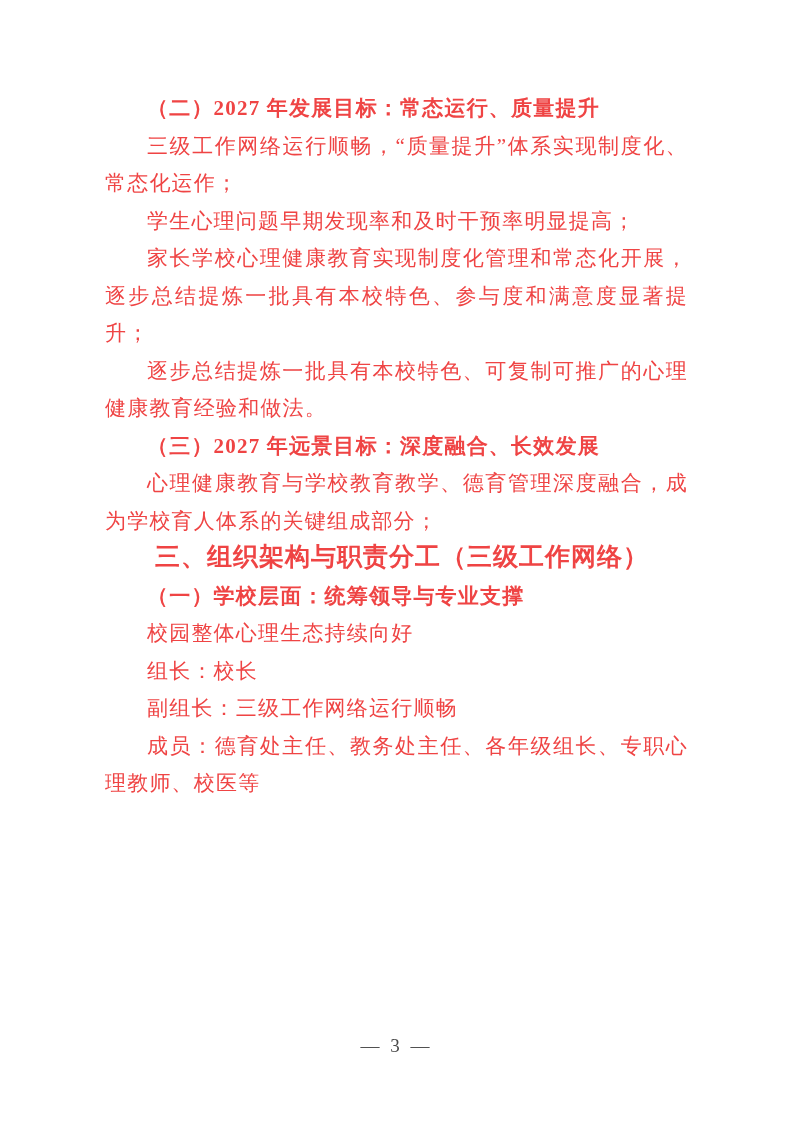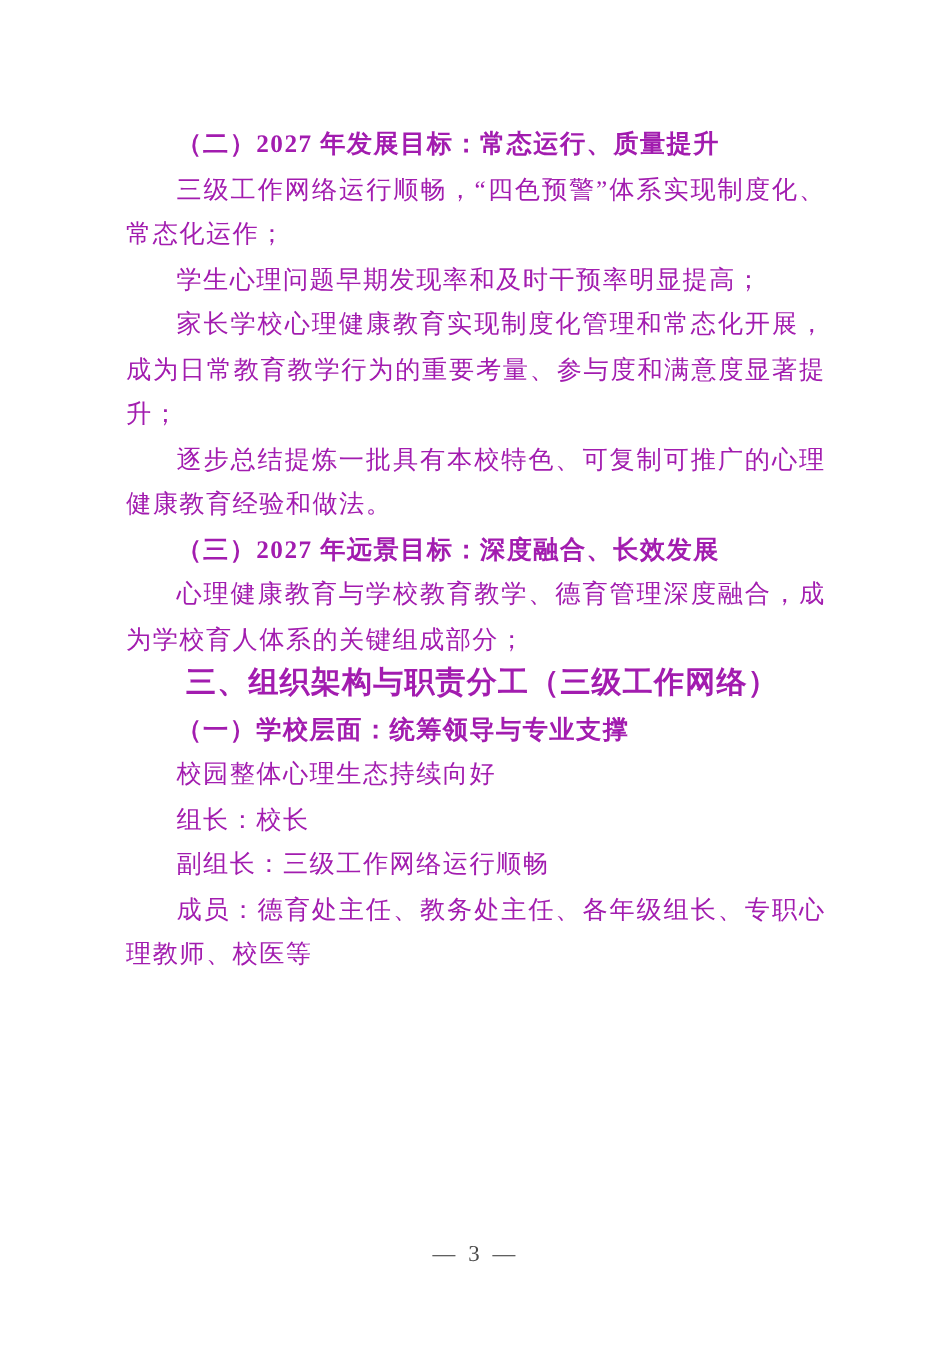--- a/index.html
+++ b/index.html
@@ -11,23 +11,23 @@
     position: relative;
     width: 793px;
     height: 1122px;
     background: #ffffff;
     font-family: "Liberation Serif", serif;
     overflow: hidden;
   }
   .content {
     position: absolute;
     left: 105px;
-    top: 102px;
+    top: 90px;
     width: 583px;
-    color: #a21caf;
+    color: #ef4444;
   }
   .content p {
     margin: 0;
     font-size: 21px;
     line-height: 37.5px;
     letter-spacing: 1.2px;
     text-align: justify;
     text-justify: inter-character;
     text-indent: 2em;
     font-weight: 400;
@@ -54,23 +54,23 @@
     letter-spacing: 3px;
     font-family: "Liberation Serif", serif;
   }
 </style>
 </head>
 <body>
 
 <div class="page">
   <div class="content">
     <p class="h2">（二）2027 年发展目标：常态运行、质量提升</p>
-    <p class="body">三级工作网络运行顺畅，“四色预警”体系实现制度化、常态化运作；</p>
+    <p class="body">三级工作网络运行顺畅，“质量提升”体系实现制度化、常态化运作；</p>
     <p class="body">学生心理问题早期发现率和及时干预率明显提高；</p>
-    <p class="body">家长学校心理健康教育实现制度化管理和常态化开展，成为日常教育教学行为的重要考量、参与度和满意度显著提升；</p>
+    <p class="body">家长学校心理健康教育实现制度化管理和常态化开展，逐步总结提炼一批具有本校特色、参与度和满意度显著提升；</p>
     <p class="body">逐步总结提炼一批具有本校特色、可复制可推广的心理健康教育经验和做法。</p>
     <p class="h2">（三）2027 年远景目标：深度融合、长效发展</p>
     <p class="body">心理健康教育与学校教育教学、德育管理深度融合，成为学校育人体系的关键组成部分；</p>
     <p class="h1">三、组织架构与职责分工（三级工作网络）</p>
     <p class="h2">（一）学校层面：统筹领导与专业支撑</p>
     <p class="body">校园整体心理生态持续向好</p>
     <p class="body">组长：校长</p>
     <p class="body">副组长：三级工作网络运行顺畅</p>
     <p class="body">成员：德育处主任、教务处主任、各年级组长、专职心理教师、校医等</p>
   </div>

